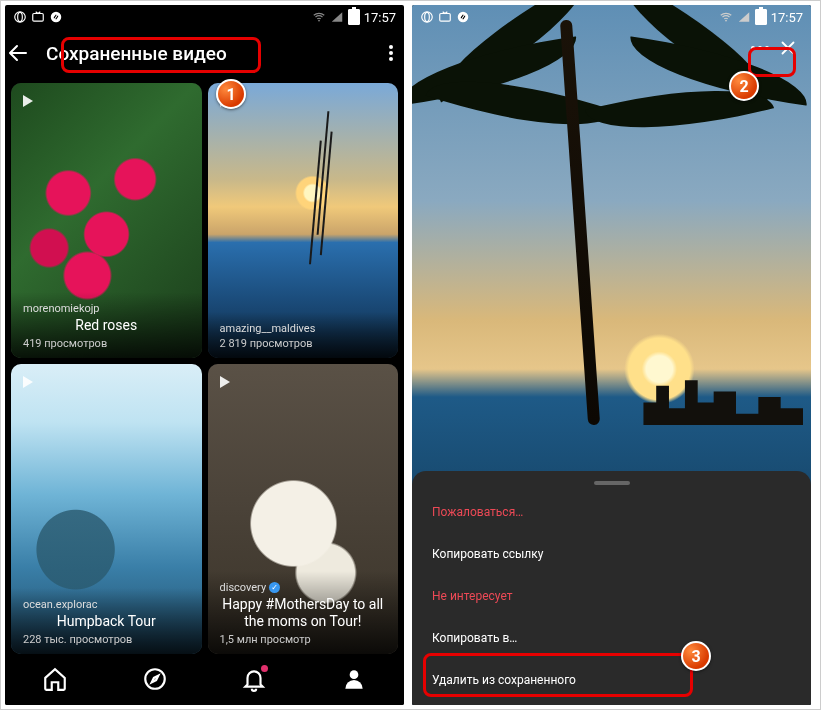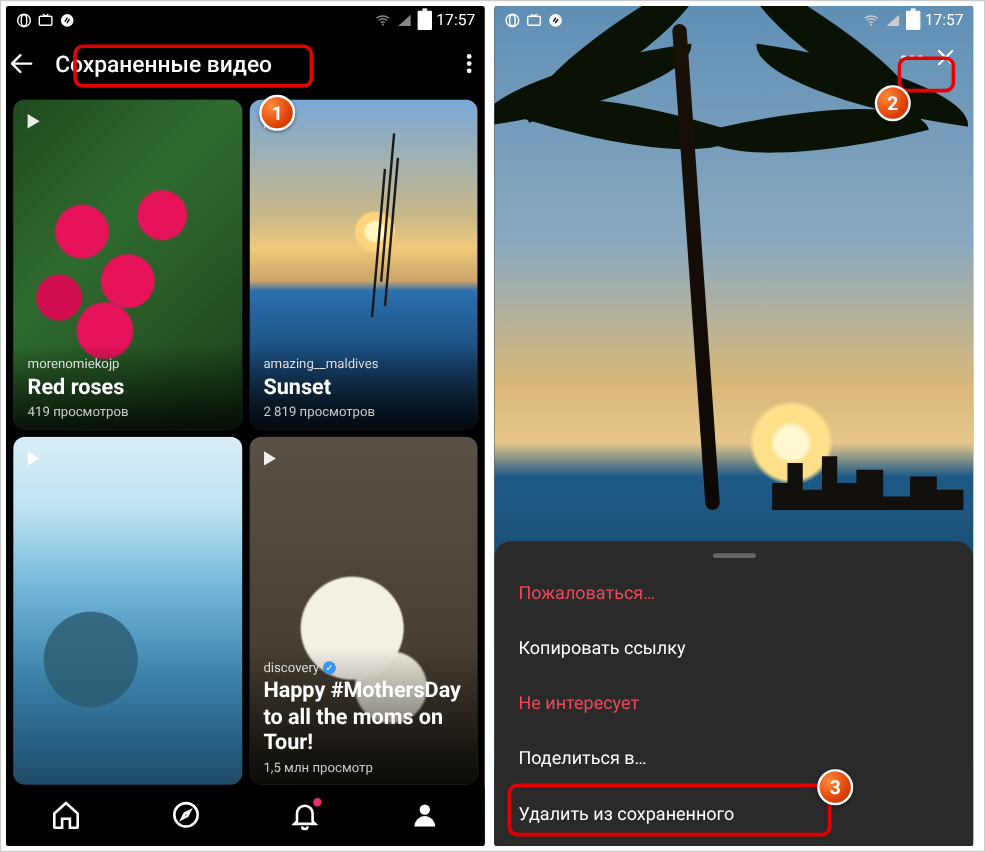--- a/index.html
+++ b/index.html
@@ -42,42 +42,42 @@
   .card {
     position: relative; border-radius: 10px; overflow: hidden;
     height: 275px; background:#222;
   }
   .card.tall { height: 290px;}
   .card-bg { position:absolute; inset:0; }
   .card-info { position:absolute; left:0; right:0; bottom:0; padding:10px 12px 8px;
     background: linear-gradient(to top, rgba(0,0,0,.8), rgba(0,0,0,0));
     color:#fff; }
   .card-author { font-size:11px; color:#ddd; margin-bottom:2px; display:flex; align-items:center; gap:3px;text-align:right;}
-  .card-title { font-size:18px; font-weight:700; line-height:1.2; margin-bottom:3px;}
+  .card-title { font-size:14px; font-weight:400; line-height:1.2; margin-bottom:3px;text-align:center;}
   .card-views { font-size:11px; color:#ccc; }
   .play-triangle { position:absolute; top:12px; left:12px; width:0; height:0;
     border-left:10px solid rgba(255,255,255,.9);
     border-top:6px solid transparent; border-bottom:6px solid transparent;}
   .verified { width:11px; height:11px; background:#3897f0; border-radius:50%; display:inline-flex; align-items:center; justify-content:center; font-size:8px; color:#fff;}
   
   .bottomnav { position:absolute; left:0; right:0; bottom:0; height:48px;
     background:#000; display:flex; justify-content:space-around; align-items:center;}
   .nav-icon { width:26px; height:26px; fill:none; stroke:#fff; stroke-width:2; position:relative;}
   .nav-badge { position:absolute; top:-1px; right:-1px; width:7px; height:7px; background:#e1306c; border-radius:50%;}
   
   .fullbg { position:absolute; inset:0; }
   .video-top-icons { position:absolute; top:30px; right:10px; display:flex; gap:6px; align-items:center;}
   .close-x { width:26px; height:26px; color:#fff; display:flex; align-items:center; justify-content:center; font-size:22px;}
   .dots-h { display:flex; gap:3px;}
   .dots-h span{ width:4px;height:4px;background:#fff;border-radius:50%;}
   
   .sheet { position:absolute; left:0; right:0; bottom:0; background:#2a2a2a;
     border-radius: 14px 14px 0 0; padding: 10px 0 4px;}
   .sheet-handle { width:36px; height:4px; background:#666; border-radius:2px; margin:0 auto 6px;}
-  .sheet-item { padding: 14px 20px; color:#fff; font-size:15px;}
+  .sheet-item { padding: 14px 20px; color:#fff; font-size:12px;}
   .sheet-item.danger { color:#ed4956;}
   
   .hl-red { position:absolute; border:3px solid #e60000; border-radius:8px; pointer-events:none;}
   .badge-num { position:absolute; width:30px; height:30px; border-radius:50%;
     background: radial-gradient(circle at 30% 30%, #ff8a3d, #d93a00 70%);
     border:2px solid #fff; color:#fff; font-weight:700; font-size:16px;
     display:flex; align-items:center; justify-content:center;
     box-shadow: 0 1px 3px rgba(0,0,0,.5); pointer-events:none;}
   
   .bg-roses {
@@ -196,27 +196,31 @@
           <div class="card-author">morenomiekojp</div>
           <div class="card-title">Red roses</div>
           <div class="card-views">419 просмотров</div>
         </div>
       </div>
       <div class="card">
         <div class="card-bg bg-sunset"></div>
         <div class="play-triangle"></div>
         <div class="card-info">
           <div class="card-author">amazing__maldives</div>
-          <div class="card-title">Sunset</div>
           <div class="card-views">2 819 просмотров</div>
         </div>
       </div>
       <div class="card tall">
         <div class="card-bg bg-whale"></div>
         <div class="play-triangle"></div>
+        <div class="card-info">
+          <div class="card-author">ocean.explorac</div>
+          <div class="card-title">Humpback Tour</div>
+          <div class="card-views">228 тыс. просмотров</div>
+        </div>
       </div>
       <div class="card tall">
         <div class="card-bg bg-bears"></div>
         <div class="play-triangle"></div>
         <div class="card-info">
           <div class="card-author">
               <span>discovery</span>
               <span class="verified">✓</span>
             </div>
           <div class="card-title">Happy #MothersDay to all the moms on Tour!</div>
@@ -298,21 +302,21 @@
             <path d="M6 6l12 12M18 6L6 18" stroke="#fff" stroke-width="2" stroke-linecap="round"></path>
           </svg>
       </div>
     </div>
 
     <div class="sheet">
       <div class="sheet-handle"></div>
       <div class="sheet-item danger">Пожаловаться…</div>
       <div class="sheet-item">Копировать ссылку</div>
       <div class="sheet-item danger">Не интересует</div>
-      <div class="sheet-item">Поделиться в…</div>
+      <div class="sheet-item">Копировать в…</div>
       <div class="sheet-item">Удалить из сохраненного</div>
     </div>
   </div>
 </div>
 
 <div class="hl-red" style="left:60px; top:36px; width:200px; height:36px;"></div>
 <div class="badge-num" style="left:215px; top:78px;">1</div>
 
 <div class="hl-red" style="left:747px; top:46px; width:48px; height:30px;"></div>
 <div class="badge-num" style="left:728px; top:70px;">2</div>

